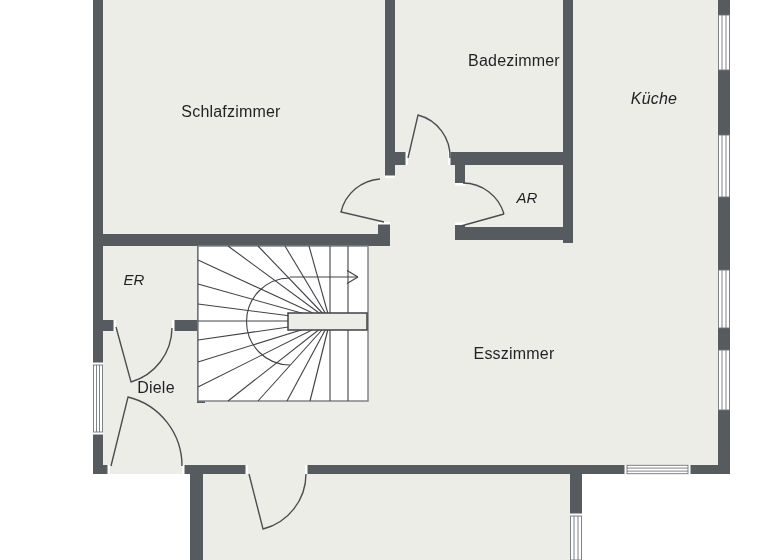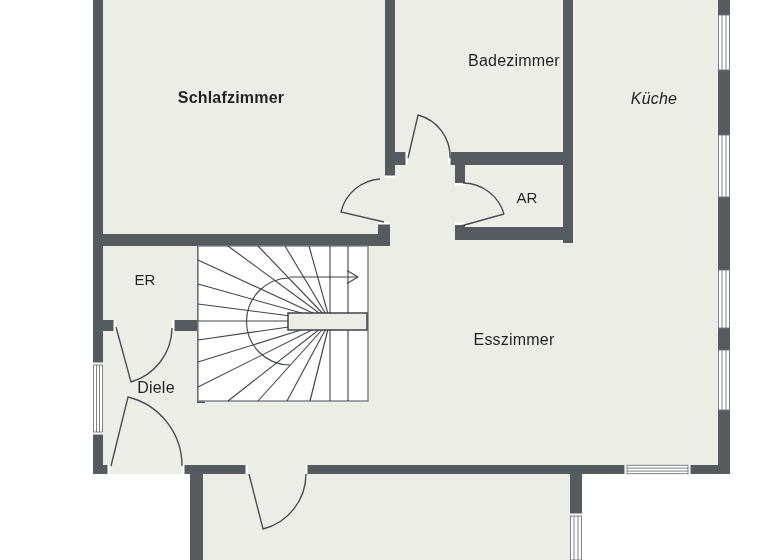--- a/index.html
+++ b/index.html
@@ -14,21 +14,21 @@
   .door{fill:none;stroke:var(--line,#4A4E52);stroke-width:1.4;}
   .win-rect{fill:#FFFFFF;stroke:#70757A;stroke-width:0.9;}
   .win-line{stroke:#70757A;stroke-width:0.9;}
   .stair-bg{fill:#FFFFFF;stroke:#7A7E82;stroke-width:1.4;}
   .stair-line{stroke:#3F4246;stroke-width:1.1;fill:none;}
   .stair-eye{fill:#ECEDE6;stroke:#3F4246;stroke-width:1.5;}
   .room-label{
     position:absolute;transform:translate(-50%,-50%);
     color:var(--text,#1F2124);font-size:16px;letter-spacing:0.2px;white-space:nowrap;
   }
-  .room-label.small{font-size:15px;}
+  .room-label.small{font-size:15px;font-style:italic;}
 </style>
 </head>
 <body>
 
 <div class="plan-stage">
 
   <svg width="768" height="560" viewBox="0 0 768 560">
 
     <g>
       <rect class="floor" x="93" y="0" width="637" height="474"></rect>
@@ -161,20 +161,20 @@
     <g>
       <path class="door" d="M408,158 L418,115 A43,43 0 0 1 450,158"></path>
       <path class="door" d="M384,222 L341,212 A43,43 0 0 1 380,179"></path>
       <path class="door" d="M461,226 L504,214 M463,183 A43,43 0 0 1 504,214"></path>
       <path class="door" d="M116,327 L131,382 A57,57 0 0 0 172,328"></path>
       <path class="door" d="M111,466 L128,397 A71,71 0 0 1 182,466"></path>
       <path class="door" d="M249,474 L263,529 A57,57 0 0 0 306,474"></path>
     </g>
   </svg>
 
-  <div class="room-label" style="left:231px;top:98px;font-weight:bold;">Schlafzimmer</div>
+  <div class="room-label" style="left:231px;top:112px;">Schlafzimmer</div>
   <div class="room-label" style="left:480px;top:61px;margin-left:34px;">Badezimmer</div>
   <div class="room-label" style="left:654px;top:99px;font-style:italic;">Küche</div>
   <div class="room-label small" style="left:527px;top:197px;">AR</div>
-  <div class="room-label small" style="left:145px;top:279px;text-align:right;">ER</div>
+  <div class="room-label small" style="left:134px;top:279px;text-align:right;">ER</div>
   <div class="room-label" style="left:156px;top:388px;">Diele</div>
-  <div class="room-label" style="left:514px;top:340px;">Esszimmer</div>
+  <div class="room-label" style="left:514px;top:354px;">Esszimmer</div>
 </div>
 
 </body></html>

